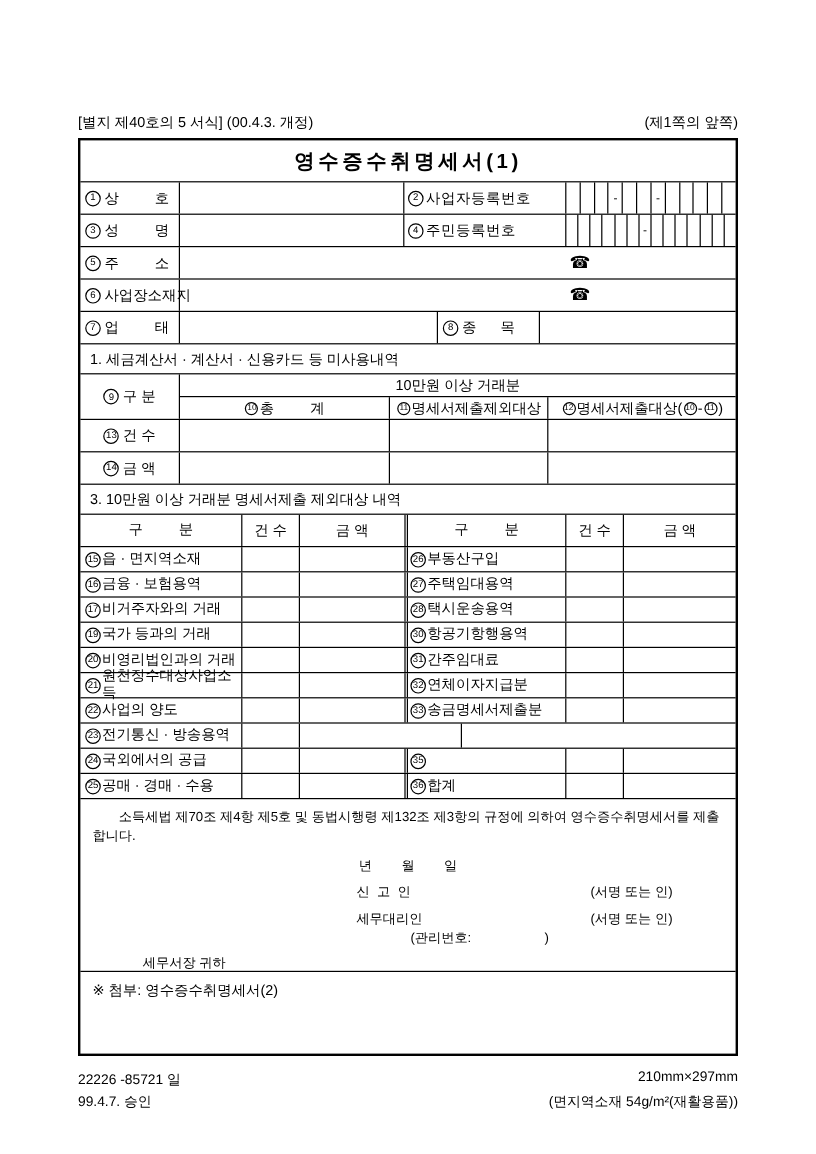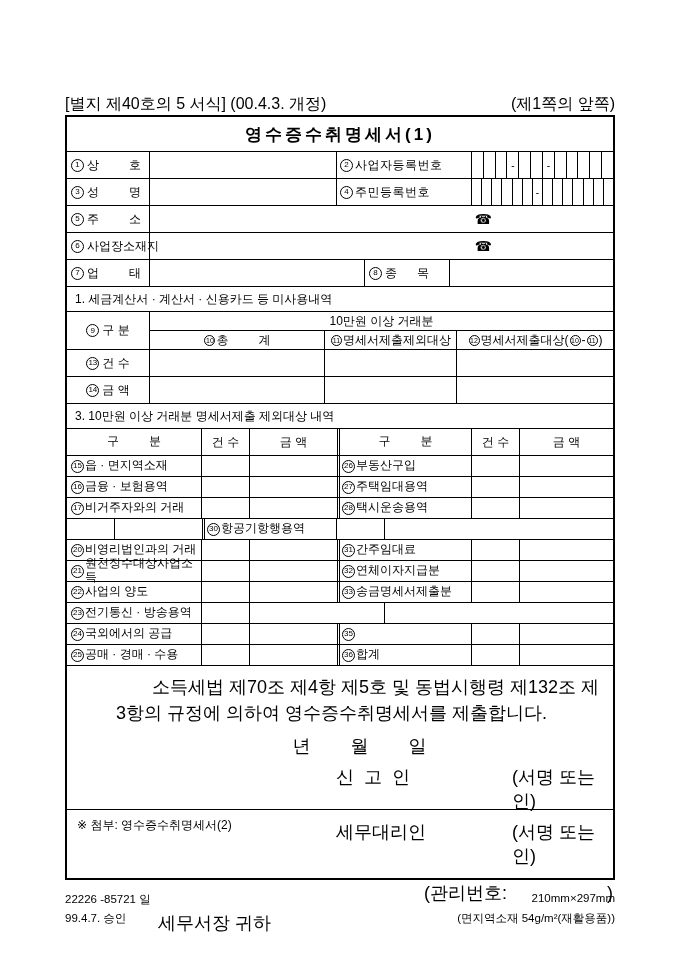--- a/index.html
+++ b/index.html
@@ -7,21 +7,21 @@
   body {
     width:680px; height:962px; position:relative;
     font-family:"Liberation Sans","DejaVu Sans",sans-serif;
     color:#000; font-size:12px;
   }
   .page { position:absolute; left:0; top:0; width:680px; height:962px; }
 
   
   .page-header {
     position:absolute; left:65px; top:94px; width:550px;
-    display:flex; justify-content:space-between; font-size:16px;
+    display:flex; justify-content:space-between; font-size:12px;
   }
 
   
   .form {
     position:absolute; left:65px; top:115px; width:550px; height:765px;
     border:2px solid #000;
   }
   .row { display:flex; border-top:1px solid #000; align-items:stretch; }
   .row:first-child { border-top:none; }
 
@@ -82,26 +82,26 @@
   .s2-amt { width:87px; }
   .s2-cat-r { width:135px; border-left:3px double #000; border-right:1px solid #000;
     display:flex; align-items:center; padding-left:2px; gap:1px; line-height:1.15; }
   .s2-cnt-r { width:48px; border-right:1px solid #000; }
   .s2-amt-r { flex:1; }
   .s2-hdr .s2-cat, .s2-hdr .s2-cat-r { justify-content:center; padding-left:0; white-space:pre; }
   .s2-hdr .s2-cnt, .s2-hdr .s2-amt, .s2-hdr .s2-cnt-r, .s2-hdr .s2-amt-r
     { display:flex; align-items:center; justify-content:center; white-space:pre; }
 
   
-  .decl { border-top:1px solid #000; height:144px; font-size:18px;padding-left:39px; }
+  .decl { border-top:1px solid #000; height:144px; font-size:11px; }
   .stmt { margin:8px 10px 0 10px; text-indent:2em; line-height:1.45; }
   .date-line { margin-top:8px; text-align:center; white-space:pre; }
   .sig-row { display:flex; padding-left:230px; margin-top:7px; }
   .sig-label { width:195px; white-space:pre; }
-  .mgmt-line { padding-left:275px; margin-top:13px; white-space:pre;text-align:right; }
+  .mgmt-line { padding-left:275px; margin-top:1px; white-space:pre; }
   .recipient { padding-left:52px; margin-top:6px; }
 
   .attach-row { height:32px; display:flex; align-items:center; padding-left:10px; }
 
   
   .page-footer { position:absolute; left:65px; top:888px; width:550px; font-size:11.5px; }
   .pf-line { display:flex; justify-content:space-between; margin-top:4px; }
 </style>
 </head>
 <body>
@@ -283,20 +283,24 @@
           <div class="s2-cnt"></div>
           <div class="s2-amt"></div>
           <div class="s2-cat-r">
             <span class="circ">28</span>
             <span>택시운송용역</span>
           </div>
           <div class="s2-cnt-r"></div>
           <div class="s2-amt-r"></div>
         </div>
         <div class="s2-row">
+          <div class="s2-cat">
+            <span class="circ">19</span>
+            <span>국가 등과의 거래</span>
+          </div>
           <div class="s2-cnt"></div>
           <div class="s2-amt"></div>
           <div class="s2-cat-r">
             <span class="circ">30</span>
             <span>항공기항행용역</span>
           </div>
           <div class="s2-cnt-r"></div>
           <div class="s2-amt-r"></div>
         </div>
         <div class="s2-row">

